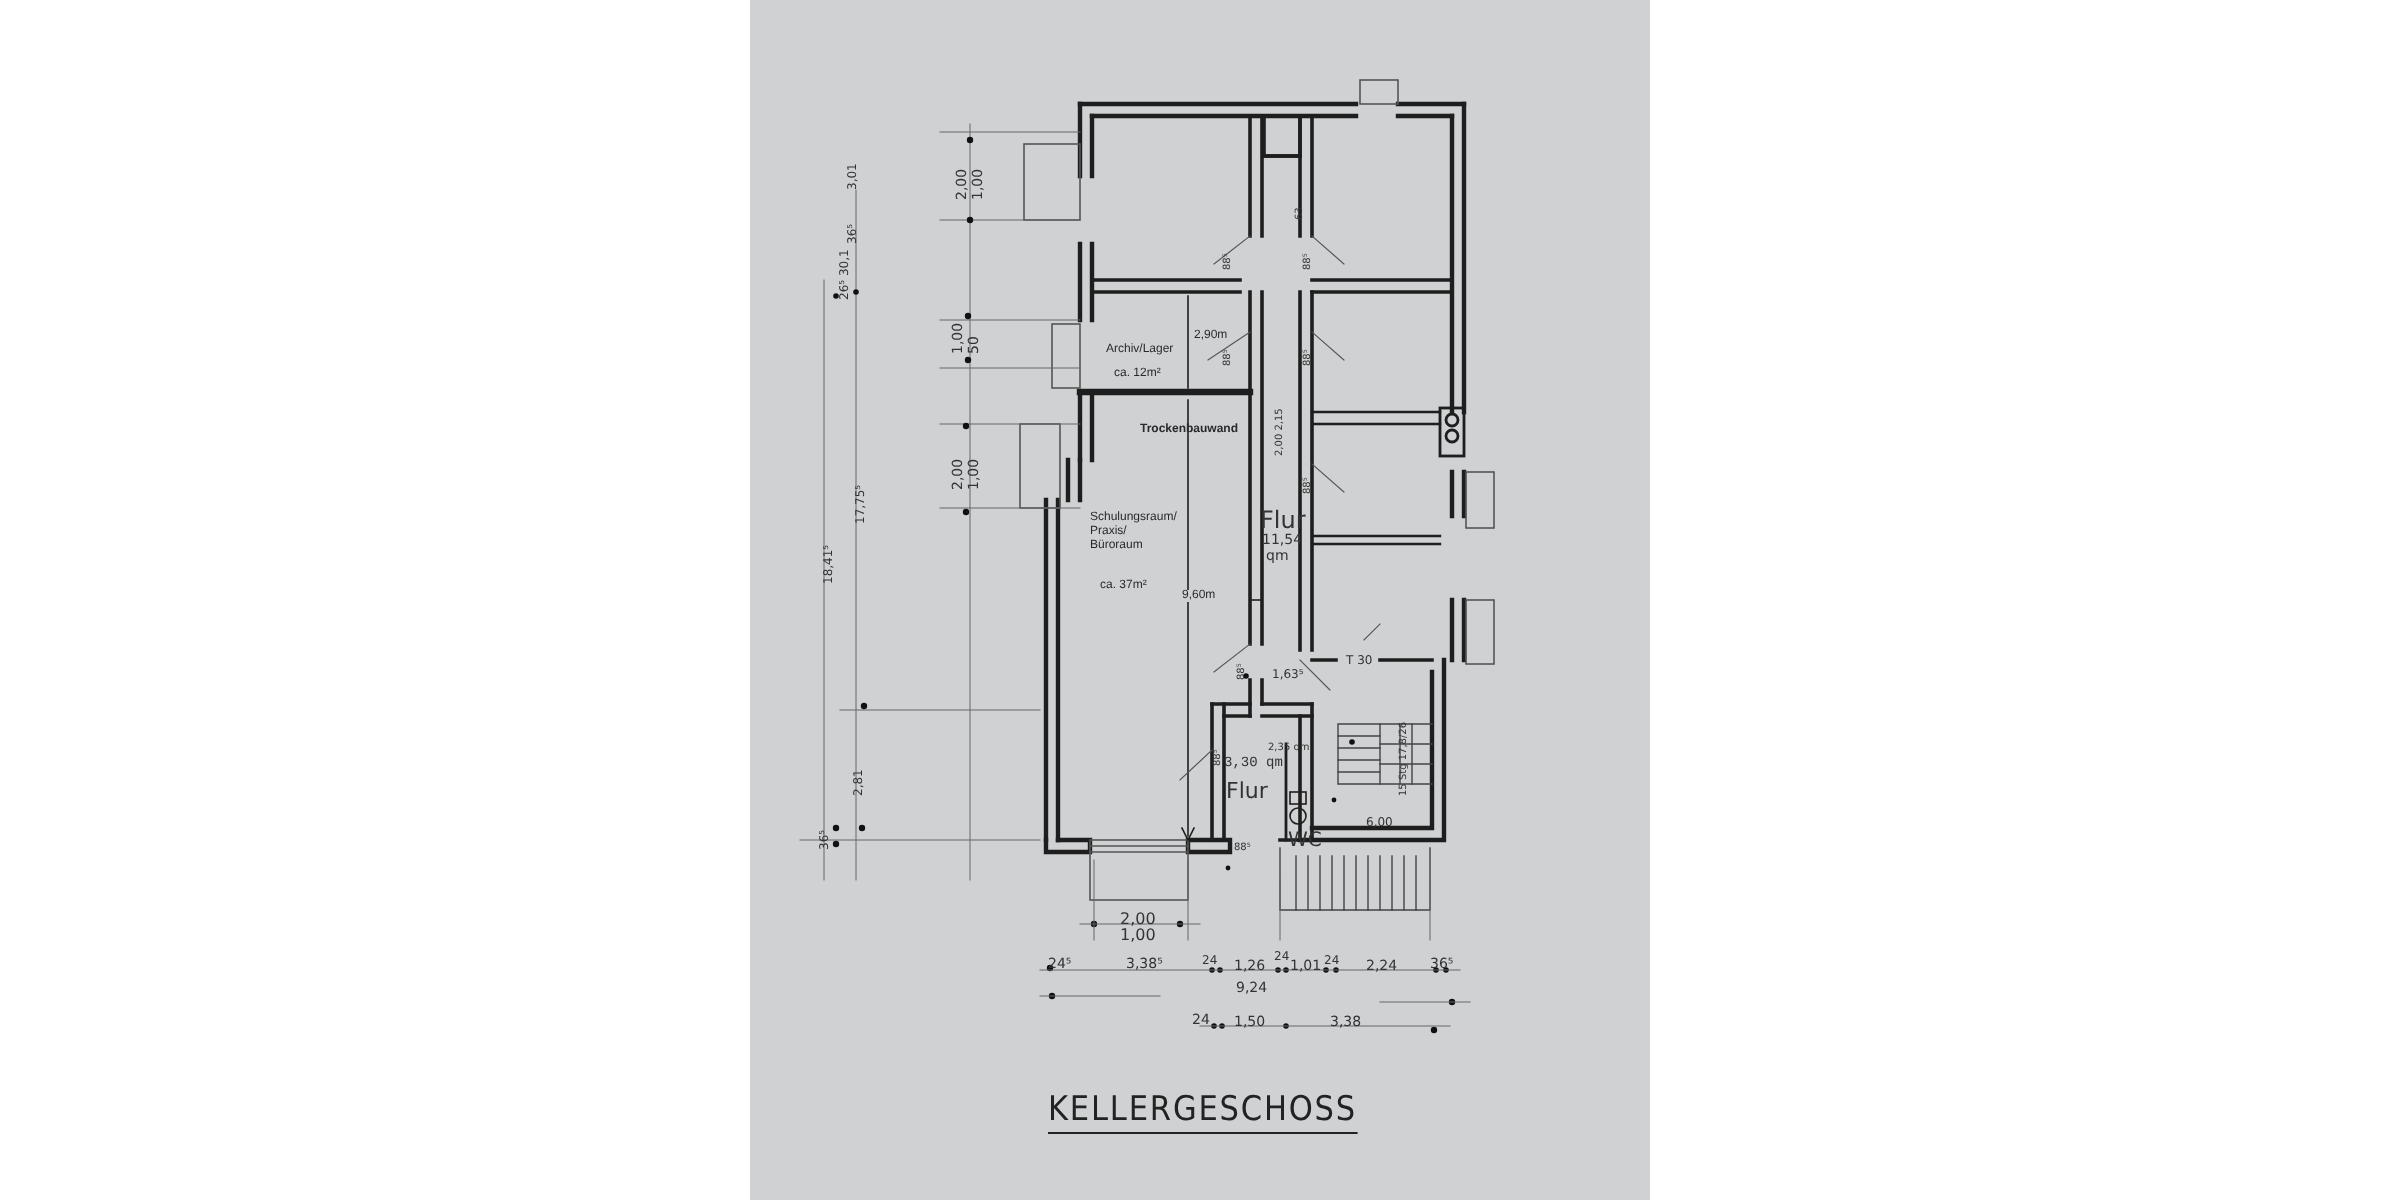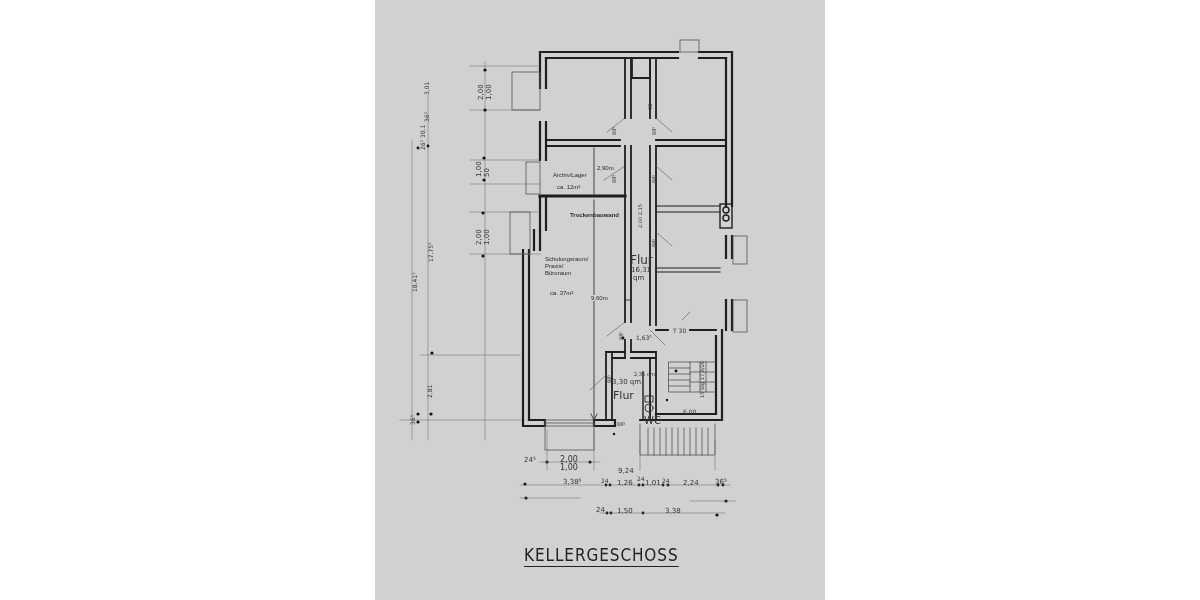--- a/index.html
+++ b/index.html
@@ -184,45 +184,45 @@
 <div class="lbl sm" style="left:597px;top:165px;">2,90m</div>
 <div class="lbl sm" style="left:570px;top:212px;font-weight:bold;">Trockenbauwand</div>
 
 <div class="lbl sm" style="left:545px;top:256px;">Schulungsraum/</div>
 <div class="lbl sm" style="left:545px;top:263px;">Praxis/</div>
 <div class="lbl sm" style="left:545px;top:270px;">Büroraum</div>
 <div class="lbl sm" style="left:550px;top:290px;">ca. 37m²</div>
 <div class="lbl sm" style="left:591px;top:295px;background:#cfd1d3;">9,60m</div>
 
 <div class="lbl hand" style="left:630px;top:254px;font-size:12px;">Flur</div>
-<div class="lbl hand" style="left:631px;top:267px;font-size:7px;">16,31</div>
+<div class="lbl hand" style="left:631px;top:267px;font-size:7px;">11,54</div>
 <div class="lbl hand" style="left:633px;top:275px;font-size:7px;">qm</div>
 
-<div class="lbl hand" style="left:612px;top:379px;font-size:7px;">3,30 qm</div>
+<div class="lbl hand" style="left:612px;top:379px;font-size:7px;font-family:Liberation Mono, monospace;">3,30 qm</div>
 <div class="lbl hand" style="left:613px;top:390px;font-size:11px;">Flur</div>
 <div class="lbl hand" style="left:644px;top:392px;font-size:10px;margin-top:24px;">WC</div>
 <div class="lbl hand" style="left:634px;top:372px;font-size:5px;">2,35 qm</div>
 
 <div class="lbl hand" style="left:683px;top:409px;font-size:6px;">6,00</div>
 <div class="lbl hand rot" style="left:700px;top:398px;font-size:5px;">15 Stg 17,8/26</div>
 <div class="lbl hand" style="left:673px;top:328px;font-size:6px;">T 30</div>
 <div class="lbl hand" style="left:636px;top:335px;font-size:6px;">1,63⁵</div>
 
 <div class="lbl hand" style="left:560px;top:456px;font-size:8px;">2,00</div>
 <div class="lbl hand" style="left:560px;top:464px;font-size:8px;">1,00</div>
-<div class="lbl hand" style="left:524px;top:457px;font-size:7px;">24⁵</div>
+<div class="lbl hand" style="left:524px;top:479px;font-size:7px;">24⁵</div>
 <div class="lbl hand" style="left:563px;top:479px;font-size:7px;">3,38⁵</div>
 <div class="lbl hand" style="left:601px;top:478px;font-size:6px;">24</div>
 <div class="lbl hand" style="left:617px;top:480px;font-size:7px;">1,26</div>
 <div class="lbl hand" style="left:637px;top:476px;font-size:6px;">24</div>
 <div class="lbl hand" style="left:645px;top:480px;font-size:7px;text-align:center;">1,01</div>
 <div class="lbl hand" style="left:662px;top:478px;font-size:6px;">24</div>
 <div class="lbl hand" style="left:683px;top:480px;font-size:7px;">2,24</div>
 <div class="lbl hand" style="left:715px;top:479px;font-size:7px;">36⁵</div>
-<div class="lbl hand" style="left:618px;top:468px;font-size:7px;">9,24</div>
+<div class="lbl hand" style="left:618px;top:491px;font-size:7px;">9,24</div>
 <div class="lbl hand" style="left:596px;top:507px;font-size:7px;">24</div>
 <div class="lbl hand" style="left:617px;top:508px;font-size:7px;">1,50</div>
 <div class="lbl hand" style="left:665px;top:508px;font-size:7px;">3,38</div>
 
 <div class="lbl hand rot" style="left:478px;top:100px;font-size:7px;">2,00</div>
 <div class="lbl hand rot" style="left:486px;top:100px;font-size:7px;">1,00</div>
 <div class="lbl hand rot" style="left:476px;top:177px;font-size:7px;">1,00</div>
 <div class="lbl hand rot" style="left:484px;top:177px;font-size:7px;">50</div>
 <div class="lbl hand rot" style="left:476px;top:245px;font-size:7px;">2,00</div>
 <div class="lbl hand rot" style="left:484px;top:245px;font-size:7px;">1,00</div>

